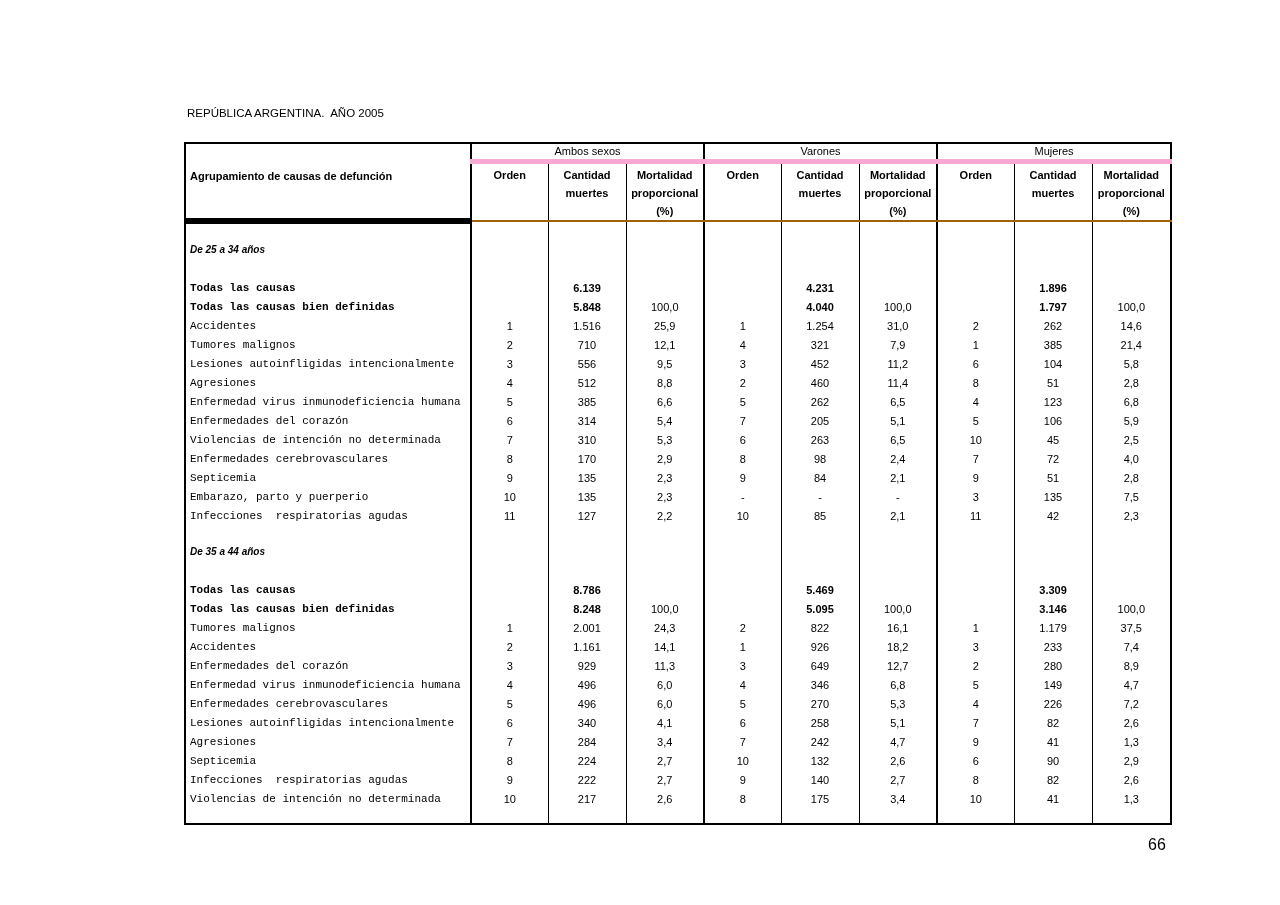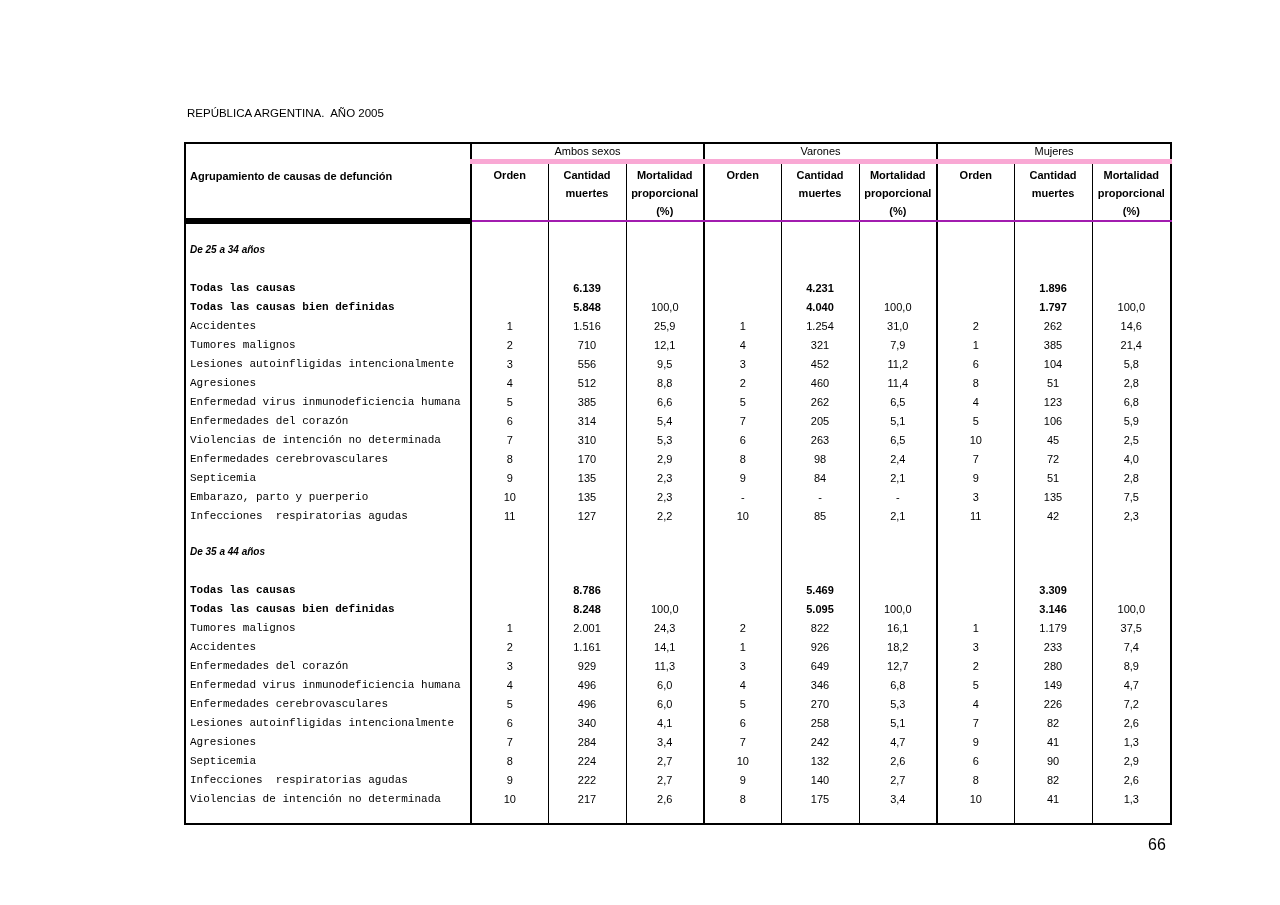--- a/index.html
+++ b/index.html
@@ -11,21 +11,21 @@
   td, th { overflow:hidden; }
   
   .c1,.c4,.c7 { border-left:2px solid #000; }
   .c2,.c3,.c5,.c6,.c8,.c9 { border-left:1px solid #000; }
   th.lbl { text-align:left; vertical-align:middle; font-weight:bold; padding-left:4px; padding-bottom:10px;
            border-bottom:6px solid #000000; white-space:pre-wrap;border-radius:11px; }
   tr.grow { height:18px; }
   th.grp { font-weight:normal; text-align:center; vertical-align:middle; border-bottom:5px solid #f9a8d4; border-left:2px solid #000; }
   tr.sub { height:55px; }
   tr.sub th { font-weight:bold; text-align:center; vertical-align:top; white-space:pre-line;
-              line-height:18px; padding-top:2px; border-bottom:2px solid #a21caf; }
+              line-height:18px; padding-top:2px; border-bottom:2px solid #a16207; }
   td.num { text-align:center; vertical-align:middle; }
   td.lab { text-align:left; vertical-align:middle; padding-left:4px; white-space:pre-wrap;font-family:Liberation Mono, monospace; }
   td.sect { font-weight:bold; font-style:italic; font-size:10px; text-align:left; vertical-align:middle; padding-left:4px; }
   .bold { font-weight:bold; }
   .pageno { position:absolute; left:1148px; top:836px; font-size:16px; }
 </style>
 </head>
 <body>
 
 <div class="page">

